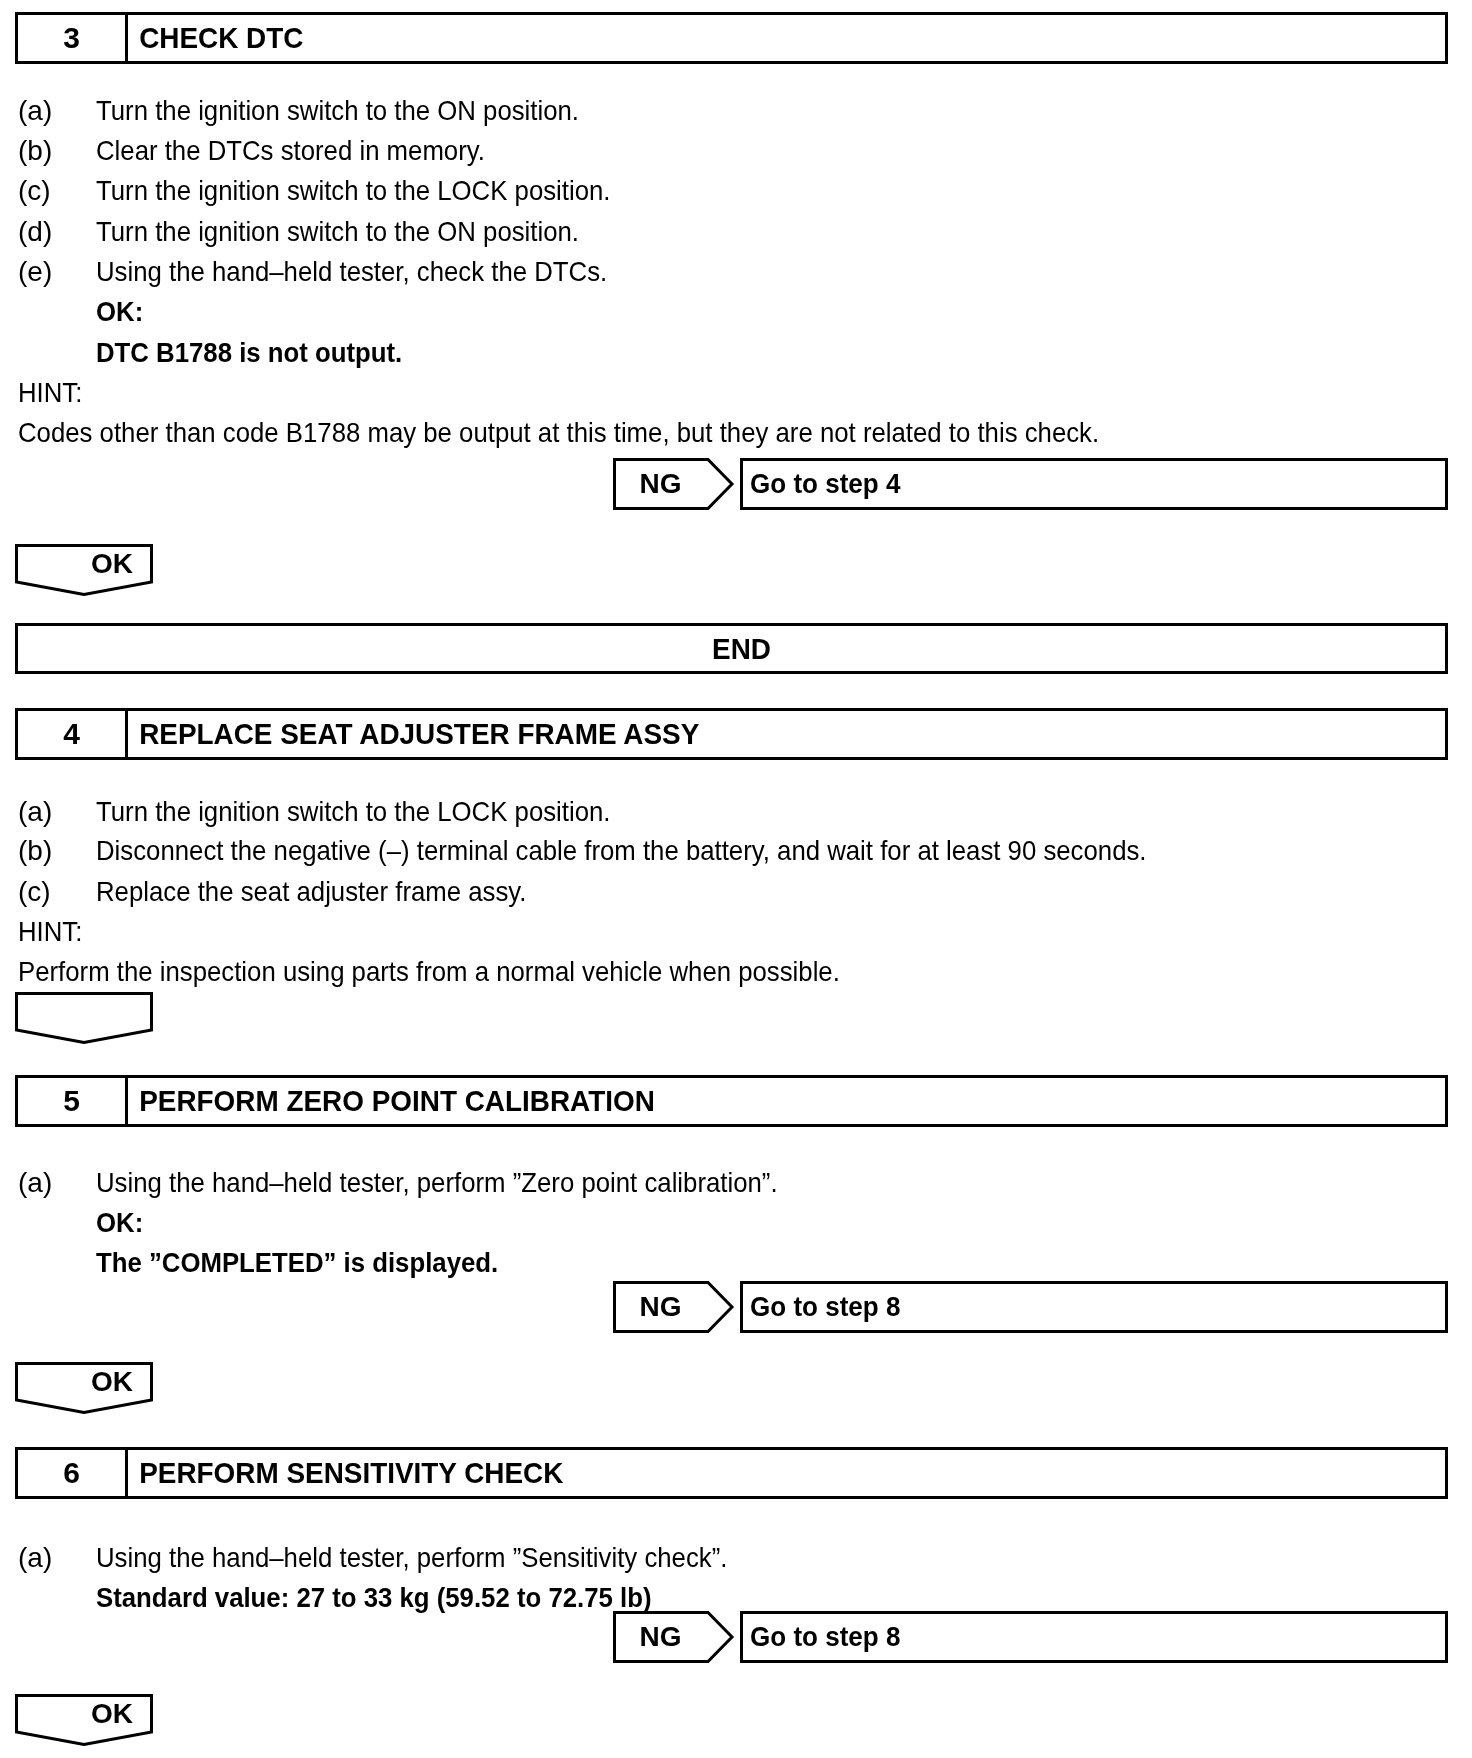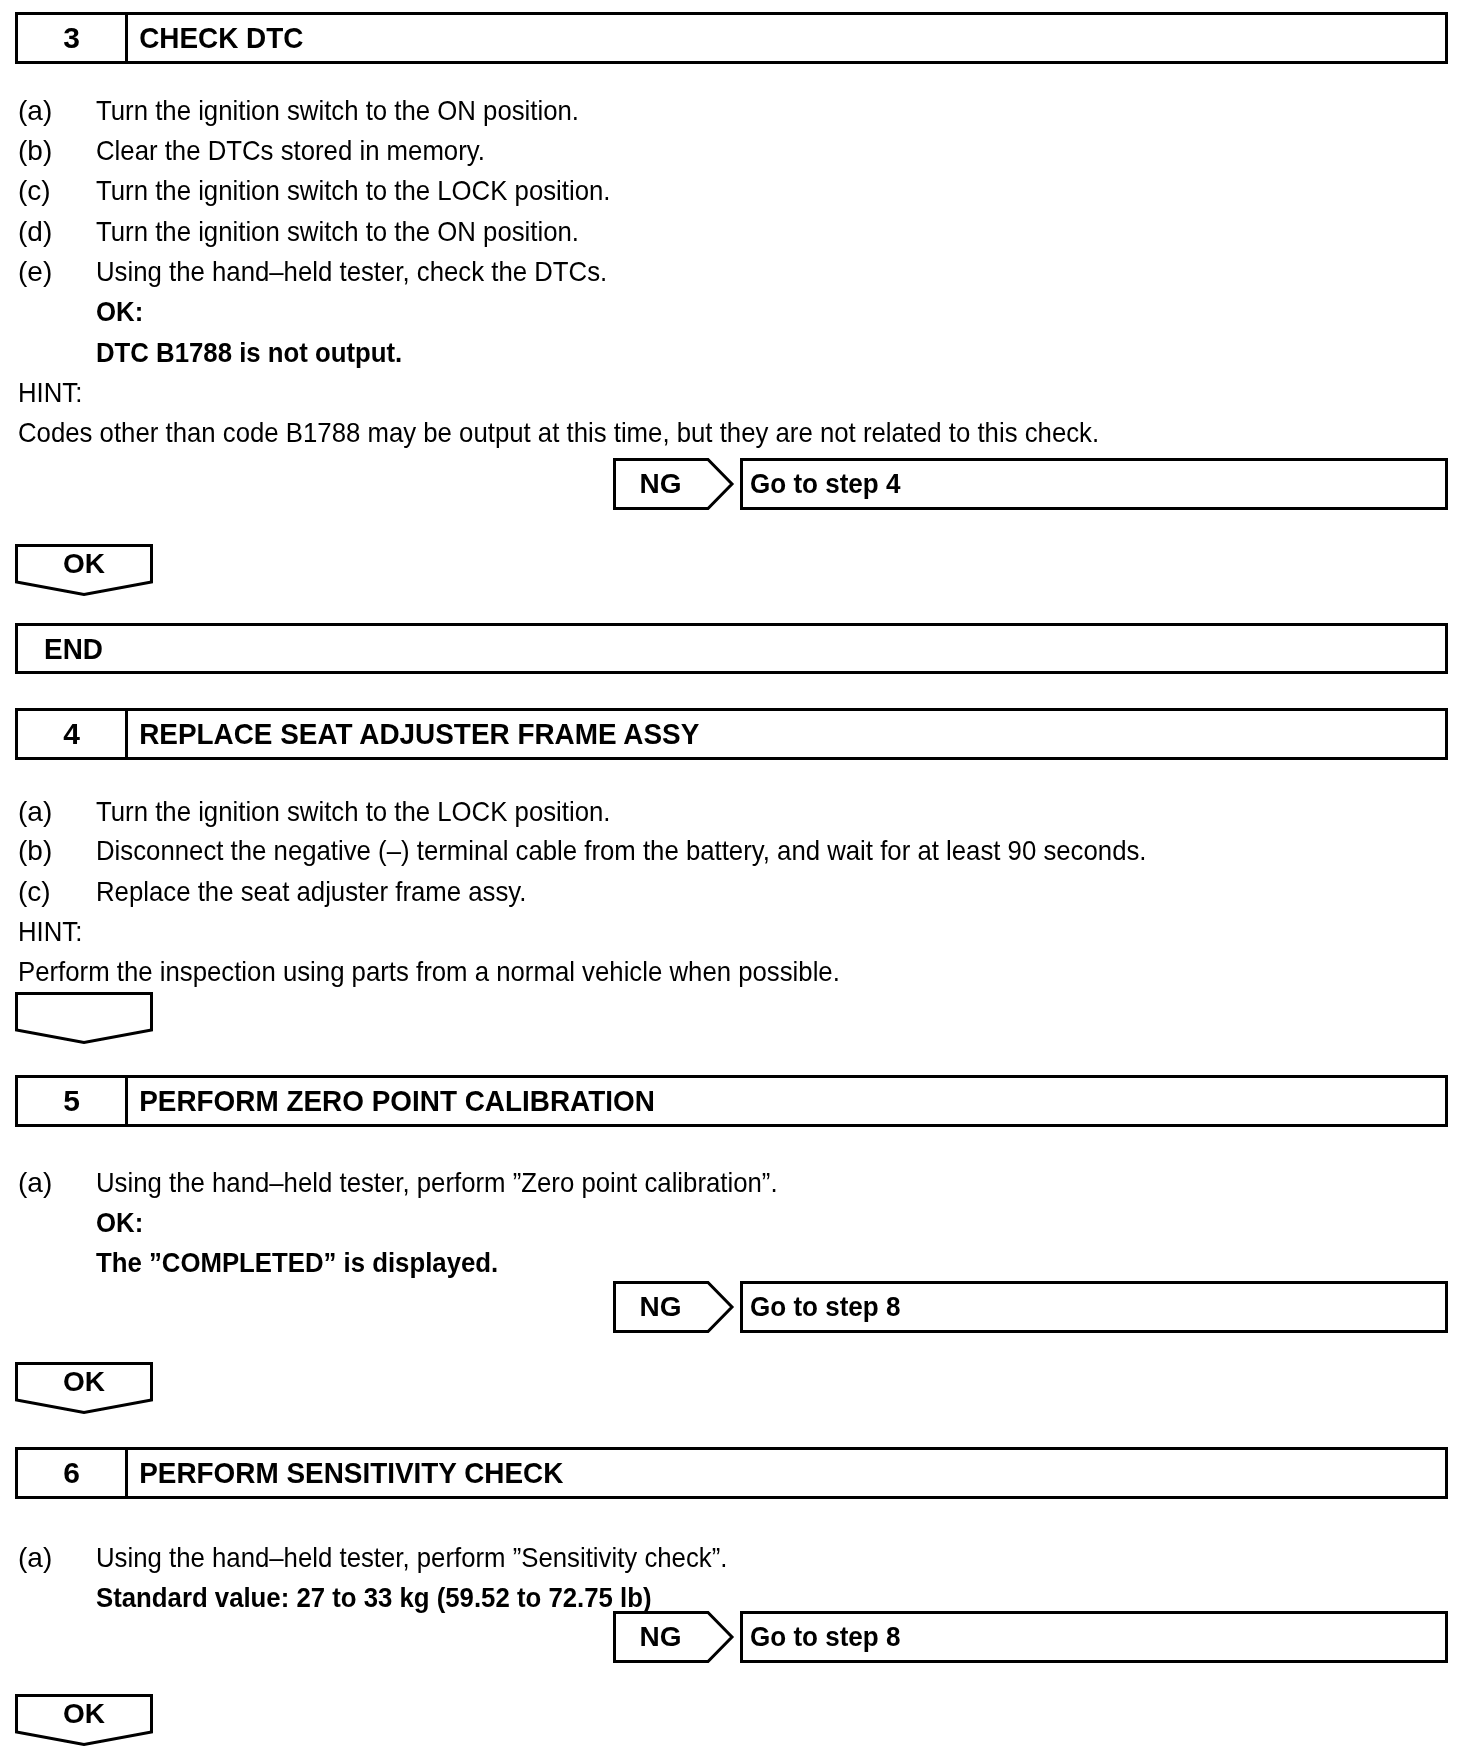--- a/index.html
+++ b/index.html
@@ -21,21 +21,21 @@
   .ng svg { position:absolute; left:0; top:0; }
   .ng span { position:absolute; left:0; width:95px; top:0; height:52px; display:flex;
              align-items:center; justify-content:center; font-weight:bold; font-size:28px; }
   .goto { position:absolute; left:740px; width:708px; height:52px; box-sizing:border-box;
           border:3px solid #000; display:flex; align-items:center; padding-left:7px;
           font-weight:bold; font-size:28px; }
   .goto span { transform:scaleX(0.93); transform-origin:left center; display:inline-block; }
   .okarrow { position:absolute; left:15px; width:138px; height:52px; }
   .okarrow svg { position:absolute; left:0; top:0; }
   .okarrow span { position:absolute; left:0; width:138px; top:0; height:40px; display:flex;
-                  align-items:center; justify-content:center; font-weight:bold; font-size:28px; }
+                  align-items:center; justify-content:center; font-weight:bold; font-size:28px;padding-left:28px; }
 </style>
 </head>
 <body>
 
 <div class="hdr" style="top:12px;">
   <div class="num">3</div>
   <div class="title">CHECK DTC</div>
 </div>
 
 <div class="lbl" style="top:95px;">(a)</div>
@@ -63,21 +63,21 @@
   <span>Go to step 4</span>
 </div>
 
 <div class="okarrow" style="top:544px;">
   <svg width="138" height="52">
     <polygon points="1.5,1.5 136.5,1.5 136.5,38 69,50.5 1.5,38" fill="#fff" stroke="#000" stroke-width="3"></polygon>
   </svg>
   <span>OK</span>
 </div>
 
-<div class="hdr end" style="top:623px; height:51px;">
+<div class="hdr end" style="top:623px; height:51px;justify-content:center;">
   <div class="title">END</div>
 </div>
 
 <div class="hdr" style="top:708px;">
   <div class="num">4</div>
   <div class="title">REPLACE SEAT ADJUSTER FRAME ASSY</div>
 </div>
 
 <div class="lbl" style="top:796px;">(a)</div>
 <div class="line" style="left:96px; top:796px;">Turn the ignition switch to the LOCK position.</div>

